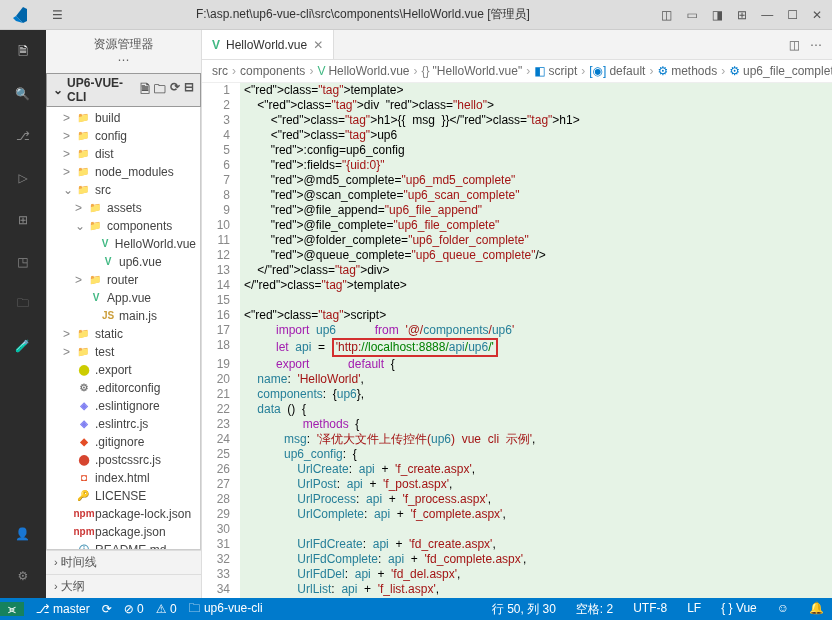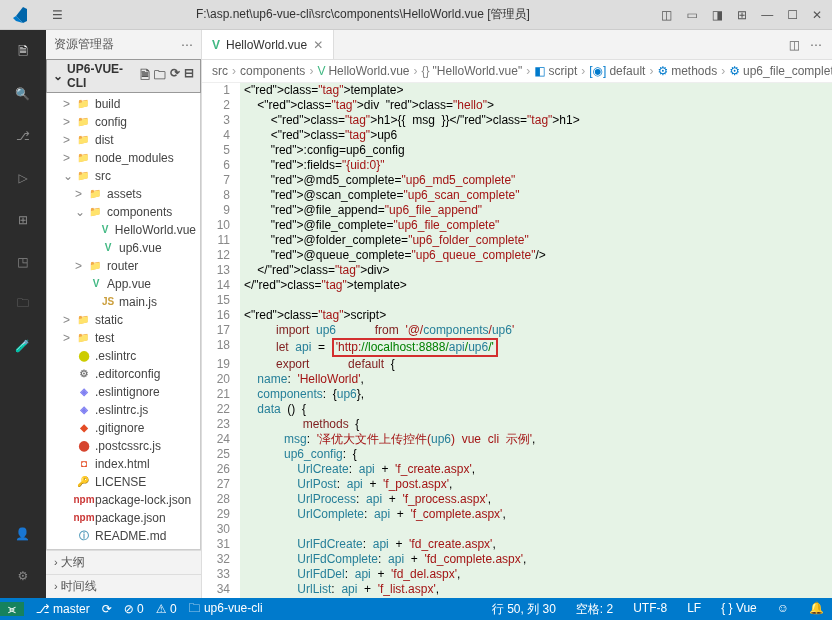--- a/index.html
+++ b/index.html
@@ -7,21 +7,21 @@
 .titlebar { height: 30px; display: flex; align-items: center; background: #dddddd; border-bottom: 1px solid #ccc; }
 .titlebar .burger { padding: 0 12px; color: #555; }
 .titlebar .title { flex: 1; text-align: center; color: #333; font-size: 12px; }
 .titlebar .controls { display: flex; gap: 14px; padding: 0 10px; color: #555; }
 .titlebar .controls span { cursor: pointer; }
 .main { flex: 1; display: flex; min-height: 0; }
 .activitybar { width: 46px; background: #2c2c2c; display: flex; flex-direction: column; align-items: center; padding-top: 10px; gap: 18px; color: #888; }
 .activitybar .icon { width: 24px; height: 24px; display:flex; align-items:center; justify-content:center; cursor:pointer; }
 .activitybar .bottom { margin-top: auto; margin-bottom: 10px; display:flex; flex-direction:column; gap:18px;}
 .sidebar { width: 156px; background: #f3f3f3; display: flex; flex-direction: column; border-right: 1px solid #ddd; }
-.sidebar-header { display: flex; align-items: center; justify-content: space-between; padding: 6px 8px; color: #555; font-size: 11px; }
+.sidebar-header { display: flex; align-items: center; justify-content: space-between; padding: 6px 8px; color: #555; font-size: 11px; flex-direction: column; }
 .sidebar-header .actions { display:flex; gap:6px; color:#666; }
 .proj-head { display:flex; align-items:center; padding: 2px 6px; font-weight: bold; font-size: 11px; color:#333; border:1px solid #999; background:#e8e8e8;}
 .proj-head .expand { margin-right:4px;}
 .proj-head .toolbar { margin-left:auto; display:flex; gap:4px; color:#555;}
 .tree { flex:1; overflow:auto; padding: 2px 0 6px 0; background:#fff; border:1px solid #ccc; border-top:none;}
 .tree .node { display:flex; align-items:center; padding: 1px 4px; color:#444; white-space:nowrap; cursor:pointer; gap:4px; font-size:12px; line-height:16px;}
 .tree .node .arrow { width:10px; display:inline-block; color:#888; }
 .tree .node .ico { width:14px; display:inline-flex; justify-content:center; }
 .sidebar .section { padding:3px 8px; color:#555; border-top:1px solid #ddd; font-size:11px;}
 .editor { flex:1; display:flex; flex-direction:column; background:#fff; min-width:0; }
@@ -31,21 +31,21 @@
 .tab .close { color:#888; cursor:pointer; }
 .tabs .right { margin-left:auto; display:flex; gap:10px; padding:0 10px; color:#666;}
 .breadcrumb { display:flex; align-items:center; gap:4px; padding: 4px 10px; color:#666; font-size:11px; border-bottom:1px solid #eee; flex-wrap:nowrap; overflow:hidden;}
 .breadcrumb .seg { display:flex; align-items:center; gap:3px; }
 .breadcrumb .sep { color:#aaa; }
 .code { flex:1; overflow:auto; background:#e6f3e6; font-family: Consolas, monospace; font-size:12px; line-height:15px; }
 .line { display:flex; }
 .gutter { width:38px; text-align:right; padding-right:10px; color:#888; background:#fff; user-select:none; }
 .code-text { white-space:pre; padding-left:4px; }
 .str { color:#a31515; }
-.kw { color:#7f1d1d;padding-left:32px; }
+.kw { color:#a21caf;padding-left:32px; }
 .id { color:#267f99; }
 .cm { color:#008000; }
 .boxred { border:2px solid #d32f2f; display:inline-block; padding:0 2px; }
 .statusbar { height:22px; background:#007acc; color:#fff; display:flex; align-items:center; padding:0 8px; font-size:11px; gap:14px;}
 .statusbar .left { display:flex; align-items:center; gap:12px;}
 .statusbar .right { margin-left:auto; display:flex; gap:20px;}
 .statusbar .remote { background:#16825d; padding:0 8px; margin-left:-8px; height:100%; display:flex; align-items:center;}
 svg { display:block; }
 </style>
 </head>
@@ -171,21 +171,21 @@
           <span>static</span>
         </div>
         <div class="node" style="padding-left: 16px;">
           <span class="arrow">&gt;</span>
           <span class="ico" style="color:#c586c0;font-size:10px;font-weight:bold">📁</span>
           <span>test</span>
         </div>
         <div class="node" style="padding-left: 16px;">
           <span class="arrow"></span>
           <span class="ico" style="color:#cccc00;font-size:10px;font-weight:bold">⬤</span>
-          <span>.eslintrc</span>
+          <span>.export</span>
         </div>
         <div class="node" style="padding-left: 16px;">
           <span class="arrow"></span>
           <span class="ico" style="color:#777;font-size:10px;font-weight:bold">⚙</span>
           <span>.editorconfig</span>
         </div>
         <div class="node" style="padding-left: 16px;">
           <span class="arrow"></span>
           <span class="ico" style="color:#8080f2;font-size:10px;font-weight:bold">◈</span>
           <span>.eslintignore</span>
@@ -224,22 +224,22 @@
           <span class="arrow"></span>
           <span class="ico" style="color:#cb3837;font-size:10px;font-weight:bold">npm</span>
           <span>package.json</span>
         </div>
         <div class="node" style="padding-left: 16px;">
           <span class="arrow"></span>
           <span class="ico" style="color:#519aba;font-size:10px;font-weight:bold">ⓘ</span>
           <span>README.md</span>
         </div>
       </div>
+    <div class="section">› <span>时间线</span></div>
     <div class="section">› <span>大纲</span></div>
-    <div class="section">› <span>时间线</span></div>
   </div>
 
   <div class="editor">
     <div class="tabs">
       <div class="tab active">
         <span style="color:#41b883;font-weight:bold">V</span>
         <span>HelloWorld.vue</span>
         <span class="close">✕</span>
       </div>
       <div class="right">

